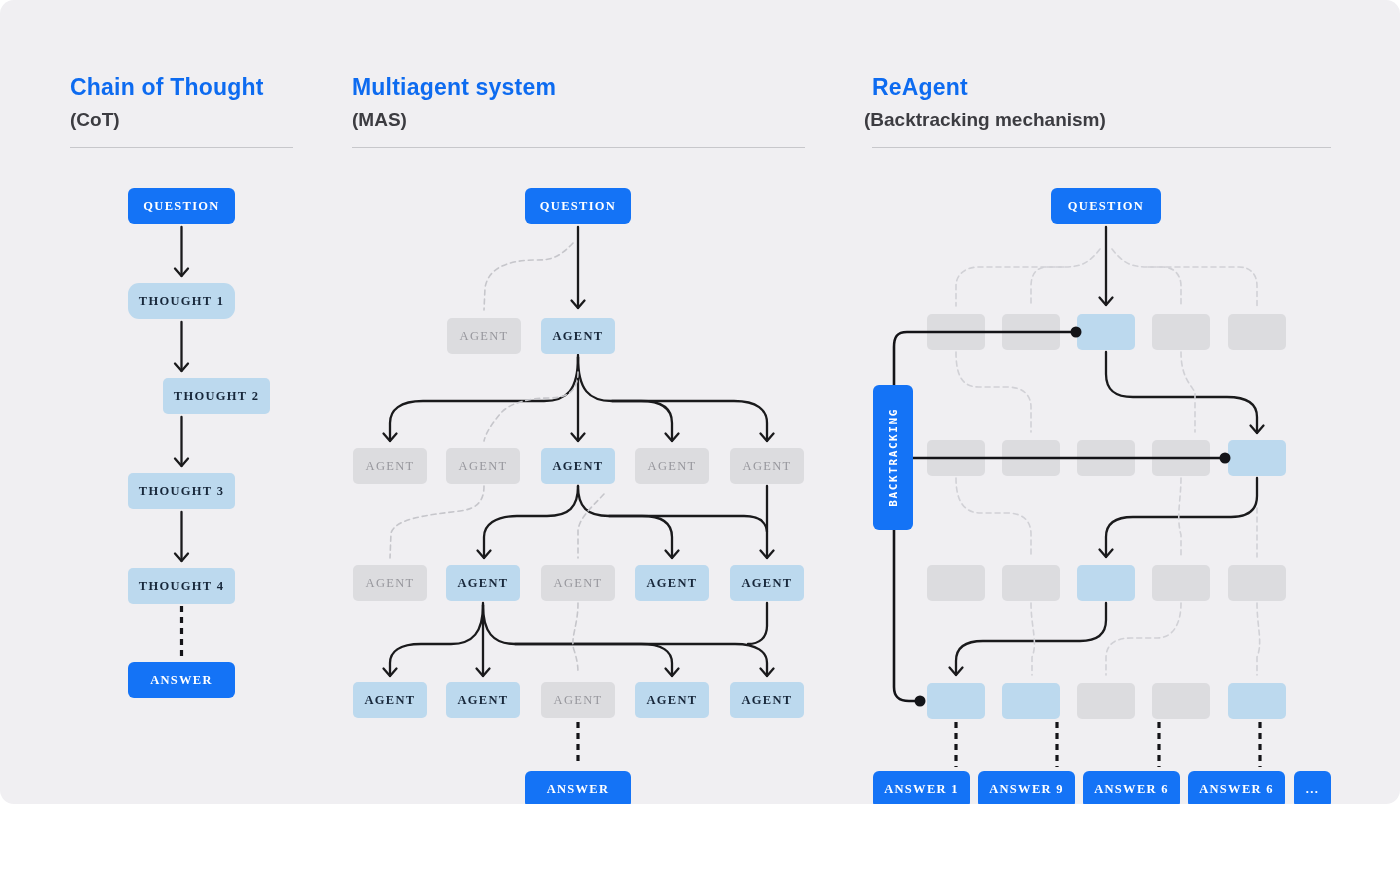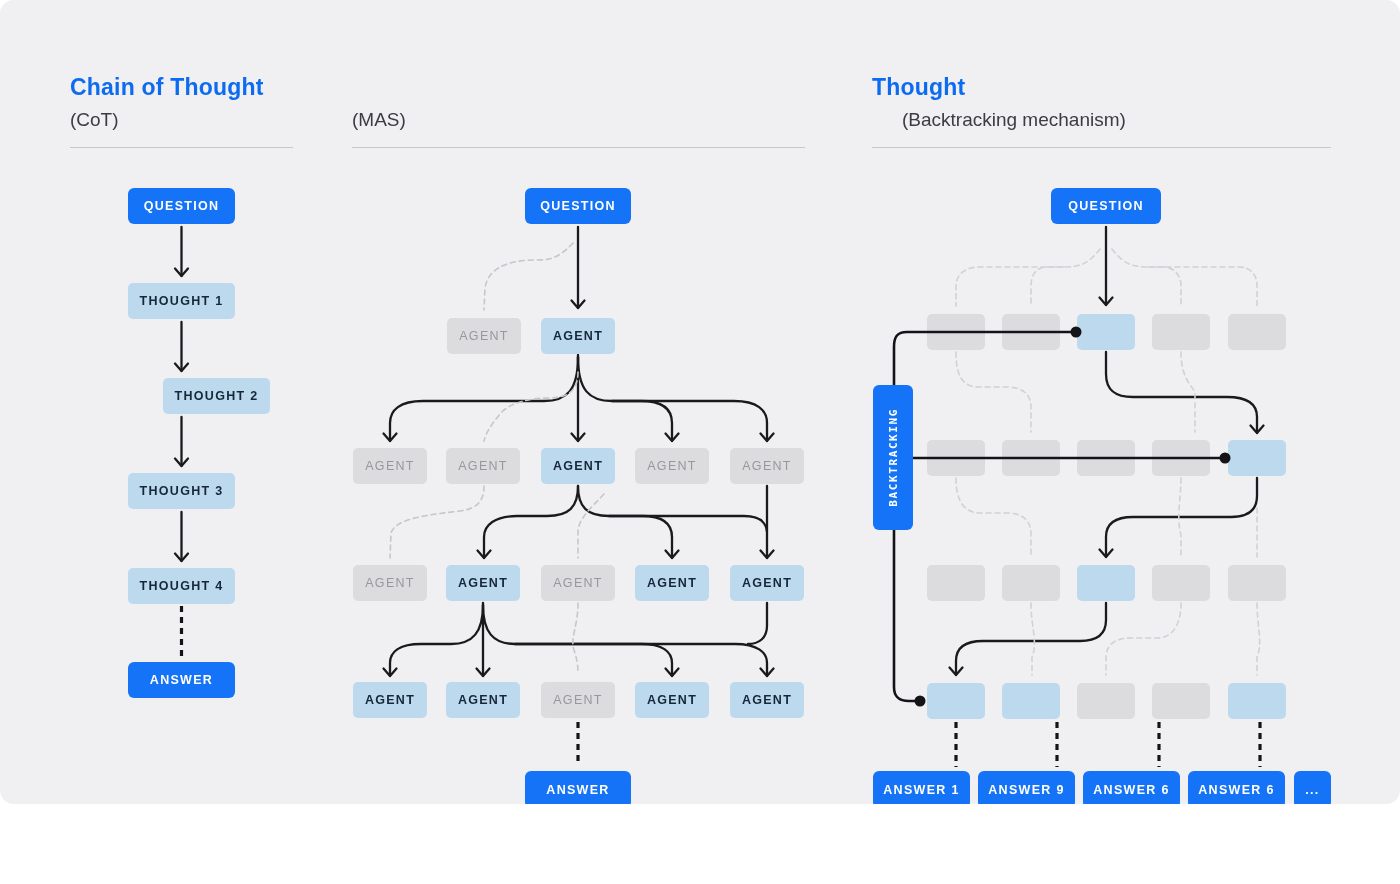--- a/index.html
+++ b/index.html
@@ -8,27 +8,27 @@
     border-radius:14px;overflow:hidden;
     font-family:"Liberation Sans",sans-serif;
   }
   .layer{position:absolute;left:0;top:0;z-index:1;}
   .layer.top{z-index:4;}
   .panel-title{
     position:absolute;z-index:3;font-size:23px;font-weight:600;color:#0d6bf0;
     letter-spacing:.2px;
   }
   .panel-sub{
-    position:absolute;z-index:3;font-size:19px;font-weight:400;color:#3c3c41;
+    position:absolute;z-index:3;font-size:19px;font-weight:700;color:#3c3c41;
   }
   .divider{position:absolute;z-index:3;height:1px;background:#c7c7cb;}
   .box{
     position:absolute;z-index:3;height:36px;border-radius:5px;
     display:flex;align-items:center;justify-content:center;
-    font-family:Liberation Sans, sans-serif;
+    font-family:Liberation Serif, serif;
     font-size:12.5px;letter-spacing:1.3px;white-space:nowrap;
   }
   .box.primary{background:#1473f6;color:#ffffff;font-weight:700;border-radius:6px;}
   .box.active{background:#bcd9ee;color:#17273a;font-weight:700;}
   .box.inactive{background:#dcdcdf;color:#97979d;font-weight:400;}
   .bar{
     position:absolute;z-index:5;left:873px;top:385px;width:40px;height:145px;
     background:#1473f6;border-radius:6px;display:flex;align-items:center;justify-content:center;
   }
   .bar span{
@@ -115,29 +115,30 @@
       <path class="heavy" d="M1057,722 V767"></path>
       <path class="heavy" d="M1159,722 V767"></path>
       <path class="heavy" d="M1260,722 V767"></path>
     </g>
   </svg>
 
   <div class="panel-title" style="left:70px;top:74px;">Chain of Thought</div>
   <div class="panel-sub" style="left:70px;top:109px;">(CoT)</div>
   <div class="divider" style="left:70px;top:147px;width:223px;"></div>
 
+  <div class="panel-title" style="left:352px;top:74px;">Multiagent system</div>
   <div class="panel-sub" style="left:352px;top:109px;">(MAS)</div>
   <div class="divider" style="left:352px;top:147px;width:453px;"></div>
 
-  <div class="panel-title" style="left:872px;top:74px;">Thought</div>
-  <div class="panel-sub" style="left:902px;top:109px;">(Backtracking mechanism)</div>
+  <div class="panel-title" style="left:872px;top:74px;">ReAgent</div>
+  <div class="panel-sub" style="left:864px;top:109px;">(Backtracking mechanism)</div>
   <div class="divider" style="left:872px;top:147px;width:459px;"></div>
 
   <div class="box primary" style="left:128px;top:188px;width:107px;">QUESTION</div>
-  <div class="box active" style="left:128px;top:283px;width:107px;">THOUGHT 1</div>
+  <div class="box active" style="left:128px;top:283px;width:107px;border-radius:11px;">THOUGHT 1</div>
   <div class="box active" style="left:128px;top:378px;width:107px;margin-left:35px;">THOUGHT 2</div>
   <div class="box active" style="left:128px;top:473px;width:107px;text-align:right;">THOUGHT 3</div>
   <div class="box active" style="left:128px;top:568px;width:107px;">THOUGHT 4</div>
   <div class="box primary" style="left:128px;top:662px;width:107px;">ANSWER</div>
 
   <div class="box primary" style="left:525px;top:188px;width:106px;">QUESTION</div>
 
   <div class="box inactive" style="left:447px;top:318px;width:74px;">AGENT</div>
   <div class="box active" style="left:541px;top:318px;width:74px;">AGENT</div>
 

